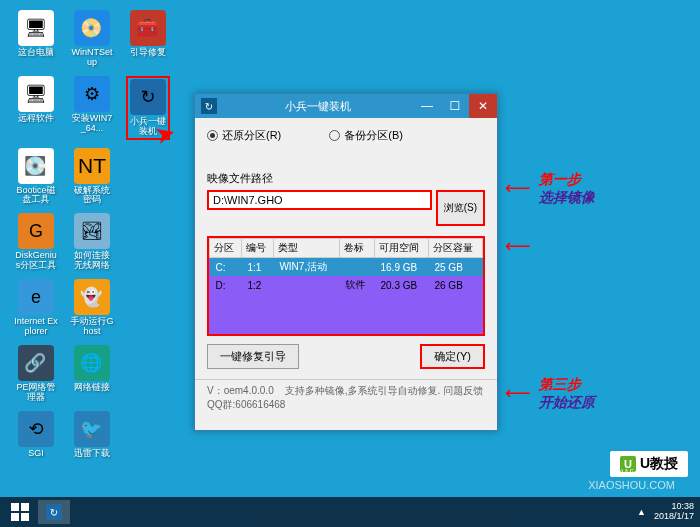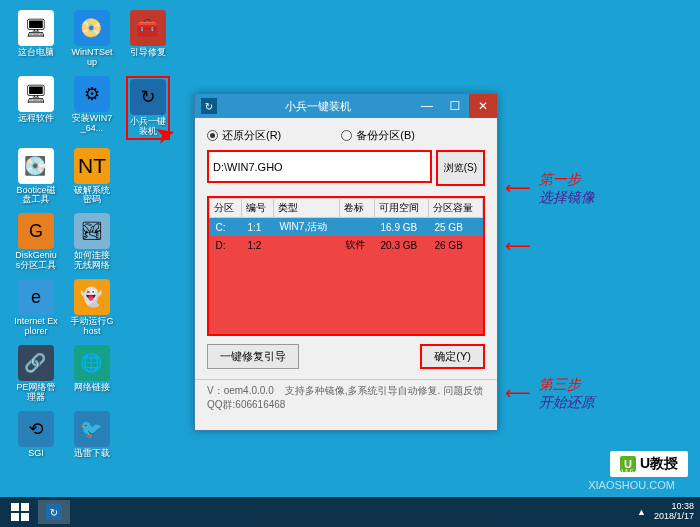--- a/index.html
+++ b/index.html
@@ -14,45 +14,45 @@
 
 .window { position: absolute; left: 194px; top: 93px; width: 304px; height: 338px; background: #f0f0f0; border: 1px solid #3a7db0; box-shadow: 0 0 8px rgba(0,0,0,.3); }
 .titlebar { height: 24px; background: #2d95cc; display: flex; align-items: center; color: #fff; font-size: 11px; }
 .titlebar .ticon { width: 16px; height: 16px; background: #0a5a8a; margin: 0 6px; display: flex; align-items: center; justify-content: center; font-size: 10px; }
 .titlebar .ttitle { flex: 1; text-align: center; }
 .titlebar .tbtns { display: flex; }
 .titlebar .tbtn { width: 28px; height: 24px; display: flex; align-items: center; justify-content: center; font-size: 12px; cursor: pointer; }
 .titlebar .tclose { background: #c0392b; }
 .window-body { padding: 10px 12px; background: #f0f0f0; }
 
-.radios { display: flex; gap: 60px; font-size: 11px; margin-bottom: 7px; }
+.radios { display: flex; gap: 48px; font-size: 11px; margin-bottom: 28px; }
 .radio { display: flex; align-items: center; gap: 4px; cursor: pointer; }
 .rcirc { width: 11px; height: 11px; border: 1px solid #555; border-radius: 50%; display: flex; align-items: center; justify-content: center; }
 .rcirc .rdot { width: 5px; height: 5px; background: #333; border-radius: 50%; }
 
 .section-label { font-size: 11px; margin-bottom: 4px; }
 .path-row { display: flex; gap: 4px; margin-bottom: 10px; }
-.path-input { flex: 1; height: 33px; border: 2px solid #f00; font-size: 11px; padding: 0 4px; background: #fff; }
+.path-input { flex: 1; height: 20px; border: 2px solid #f00; font-size: 11px; padding: 0 4px; background: #fff; }
 .browse-btn { height: 36px; padding: 0 6px; font-size: 10px; border: 2px solid #f00; background: #e8e8e8; cursor: pointer; }
 
-.table-wrap { border: 2px solid #f00; background: #ef4444; height: 140px; overflow: hidden; }
+.table-wrap { border: 2px solid #f00; background: #8b5cf6; height: 100px; overflow: hidden; }
 table { width: 100%; border-collapse: collapse; font-size: 10px; }
 th { background: #f0f0f0; border: 1px solid #ccc; padding: 2px 4px; text-align: left; font-weight: normal; }
 td { padding: 2px 6px; }
 tr.sel td { background: #2d95cc; color: #fff; }
 
 .bottom-btns { display: flex; justify-content: space-between; margin-top: 8px; }
 .btn { padding: 3px 12px; font-size: 11px; border: 1px solid #999; background: #e8e8e8; cursor: pointer; }
 .btn.hl { border: 2px solid #f00; text-align: center; }
 
 .status { font-size: 10px; color: #666; padding: 4px 12px; border-top: 1px solid #ccc; }
 
 .anno { position: absolute; display: flex; align-items: center; gap: 8px; }
 .anno .arrow { color: #f00; font-size: 18px; }
-.anno .txt { font-size: 14px; font-weight: normal; line-height: 1.3; }
+.anno .txt { font-size: 14px; font-weight: bold; line-height: 1.3; }
 .anno .txt .l1 { color: #f00; font-style: italic; }
 .anno .txt .l2 { color: #4c1d95; font-style: italic; }
 
 .taskbar { position: absolute; bottom: 0; left: 0; right: 0; height: 30px; background: rgba(10,30,50,.85); display: flex; align-items: center; padding: 0 6px; }
 .taskbar .start { width: 28px; height: 24px; display: flex; align-items: center; justify-content: center; cursor: pointer; }
 .taskbar .titem { width: 32px; height: 24px; margin-left: 4px; display: flex; align-items: center; justify-content: center; cursor: pointer; }
 .taskbar .tray { margin-left: auto; display: flex; align-items: center; gap: 8px; color: #fff; font-size: 9px; }
 .taskbar .clock { text-align: right; line-height: 1.1; }
 
 .watermark { position: absolute; right: 25px; bottom: 36px; color: rgba(255,255,255,.7); font-size: 11px; text-align: right; }
@@ -195,20 +195,21 @@
         <div class="rcirc">
             <div class="rdot"></div>
           </div>
         <span>还原分区(R)</span>
       </div>
       <div class="radio">
         <div class="rcirc"></div>
         <span>备份分区(B)</span>
       </div>
     </div>
+    <div class="section-label">映像文件路径</div>
     <div class="path-row">
       <input class="path-input" value="D:\WIN7.GHO" style="">
       <button class="browse-btn">浏览(S)</button>
     </div>
     <div class="table-wrap">
       <table>
         <thead>
             <tr id="thead-row">
               <th>分区</th>
               <th>编号</th>

